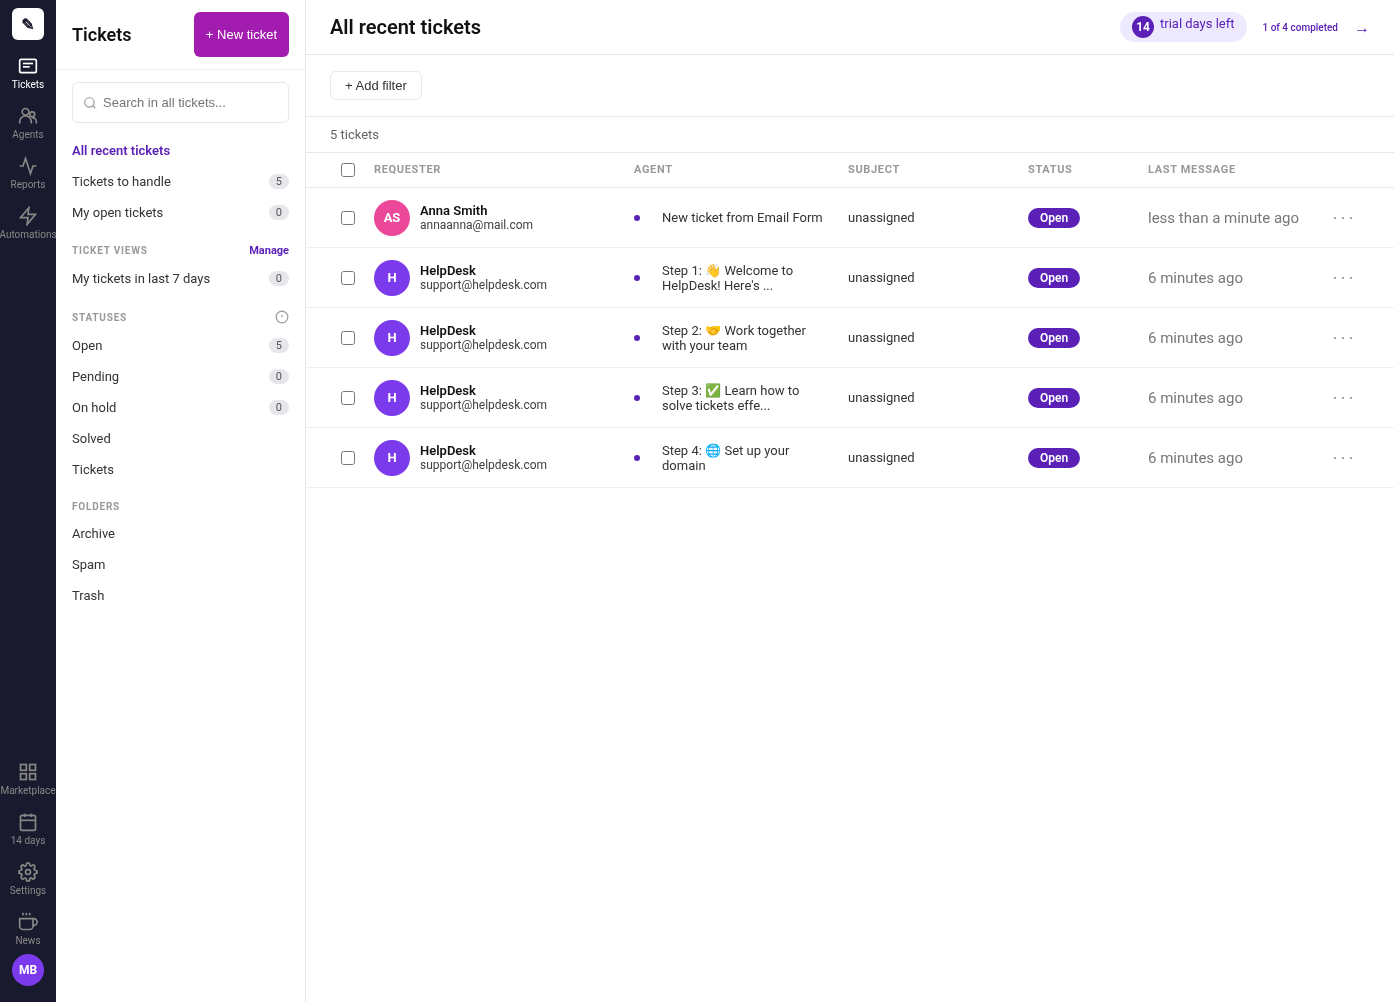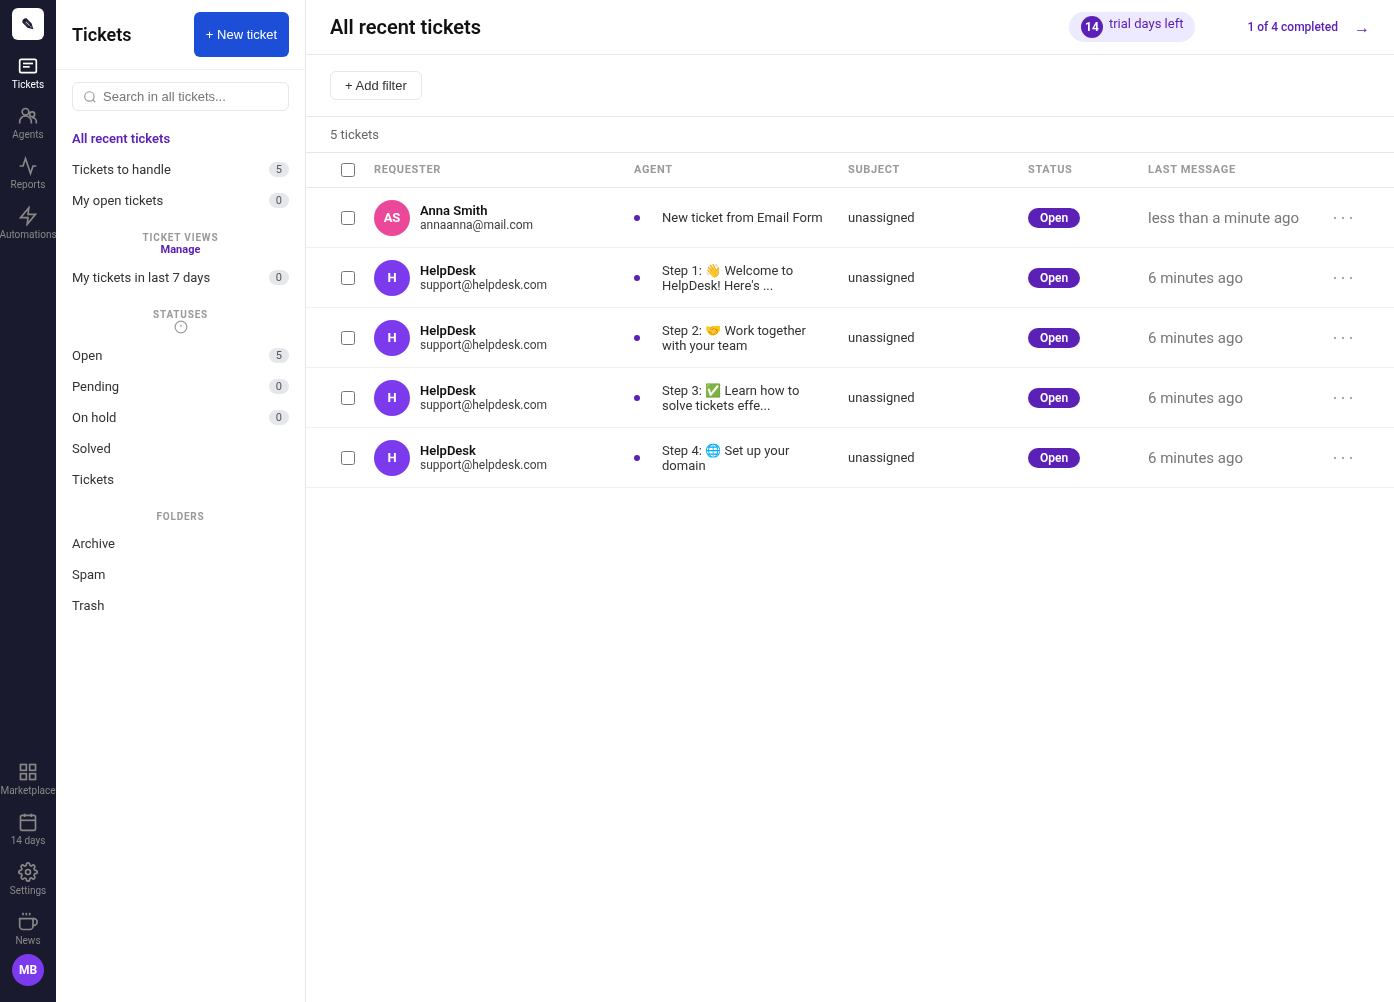--- a/index.html
+++ b/index.html
@@ -67,39 +67,39 @@
       border-bottom: 1px solid #f0f0f0;
       gap: 8px;
     }
     .sidebar-title {
       font-size: 18px;
       font-weight: 600;
       color: #111;
     }
     .new-ticket-btn {
       margin-left: auto;
-      background: #1d4ed8;
+      background: #a21caf;
       color: #fff;
       border: none;
       border-radius: 6px;
       padding: 15px 12px;
       cursor: pointer;
       font-size: 13px;
       font-weight: 500;
       display: flex; align-items: center; gap: 4px;
       white-space: nowrap;
     }
     .search-container {
       padding: 12px 16px;
     }
     .search-input-wrap {
       display: flex; align-items: center;
       border: 1px solid #e5e7eb;
       border-radius: 6px;
-      padding: 6px 10px;
+      padding: 12px 10px;
       gap: 6px;
     }
     .search-input-wrap input {
       border: none; outline: none; width: 100%; font-size: 13px; color: #555;
       background: transparent;
     }
     .search-icon-svg { color: #999; flex-shrink: 0; }
 
     .sidebar-nav { padding: 0 8px; }
     .sidebar-nav-item {
@@ -120,21 +120,21 @@
       color: #555;
     }
 
     .sidebar-section-label {
       font-size: 10px;
       font-weight: 700;
       color: #999;
       letter-spacing: 0.08em;
       text-transform: uppercase;
       padding: 16px 16px 6px;
-      display: flex; align-items: center; justify-content: space-between; flex-direction: column;
+      display: flex; align-items: center; justify-content: space-between;
     }
     .sidebar-section-label a {
       color: #5b21b6;
       text-decoration: none;
       font-size: 11px;
       text-transform: none;
       letter-spacing: 0;
     }
 
     
@@ -168,24 +168,23 @@
     .trial-num {
       background: #5b21b6;
       color: #fff;
       border-radius: 50%;
       width: 22px; height: 22px;
       display: flex; align-items: center; justify-content: center;
       font-size: 12px;
       font-weight: bold;
     }
     .completed-text {
-      font-size: 12px;
+      font-size: 10px;
       color: #5b21b6;
       font-weight: 500;
-      margin-left: 36px;
     }
     .arrow-icon { color: #5b21b6; font-size: 16px; }
 
     
     .filter-bar {
       padding: 16px 24px;
       border-bottom: 1px solid #e5e7eb;
     }
     .add-filter-btn {
       display: flex; align-items: center; gap: 6px;

